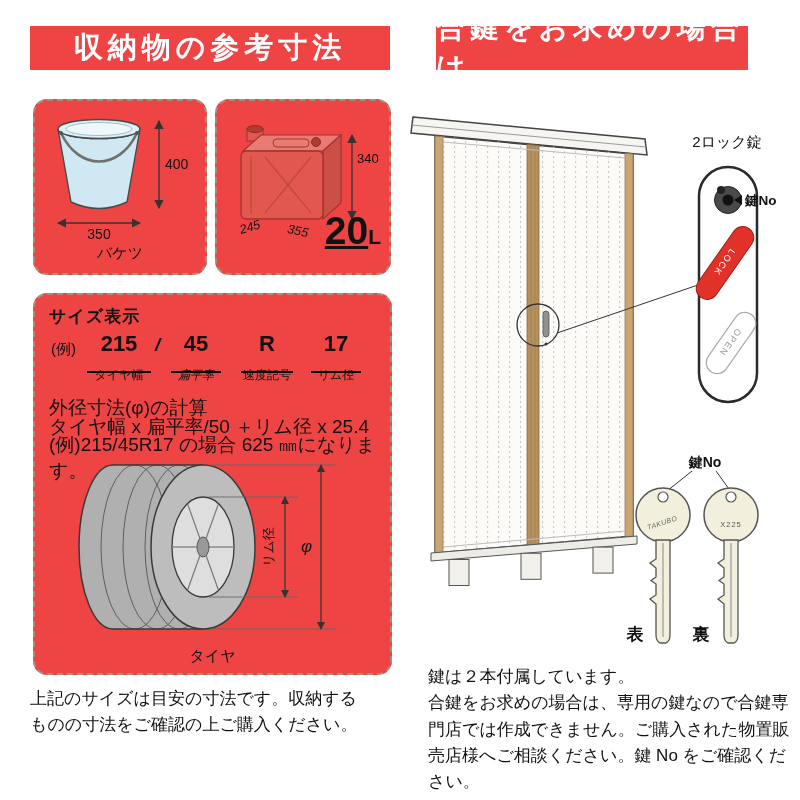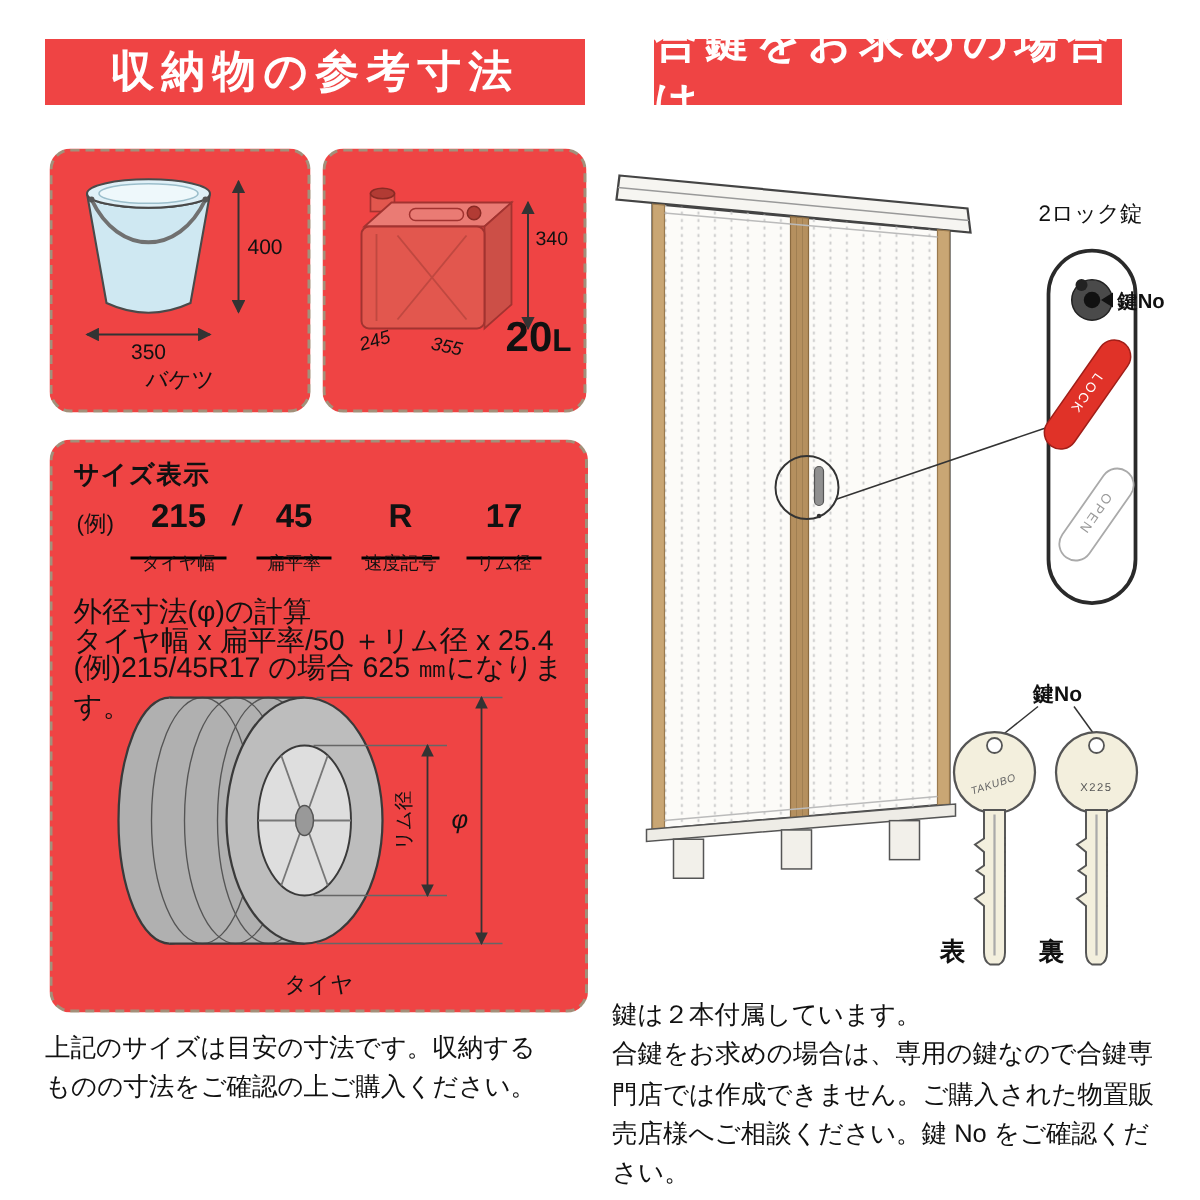--- a/index.html
+++ b/index.html
@@ -16,21 +16,21 @@
   .box{position:absolute;border:2px dashed #a2907a;border-radius:14px;background:#ef4444;}
   .lbl{position:absolute;left:0;right:0;text-align:center;font-size:15px;color:#111;}
   .exprefix{position:absolute;font-size:15px;}
   .exval{position:absolute;top:36px;font-size:22px;font-weight:bold;text-align:center;
          border-bottom:2.5px solid #000;padding-bottom:14px;}
   .exslash{position:absolute;top:39px;font-size:19px;font-weight:bold;font-style:italic;}
   .exlbl{position:absolute;top:72px;font-size:12px;text-align:center;}
   .calc{position:absolute;font-size:19px;}
   .note{position:absolute;font-size:17px;line-height:1.55;color:#111;}
   .cap20{position:absolute;font-weight:bold;color:#111;line-height:1;}
-  .cap20 .big{font-size:28px;}
+  .cap20 .big{font-size:39px;text-decoration:underline;}
   .cap20 .unit{font-size:21px;}
   svg{position:absolute;overflow:visible;}
   svg text{font-family:"Liberation Sans","DejaVu Sans",sans-serif;}
 </style>
 </head>
 <body>
 
 <div class="hdr" style="left:30px;top:26px;width:360px;">収納物の参考寸法</div>
 
 <div class="box" style="left:33px;top:99px;width:170px;height:172px;">
@@ -95,21 +95,21 @@
   <div style="position:absolute;left:14px;top:10px;font-size:17px;font-weight:bold;letter-spacing:1px;">サイズ表示</div>
 
   <div class="exprefix" style="left:16px;top:45px;">(例)</div>
   <div class="exval" style="left:52px;width:64px;">215</div>
   <div class="exslash" style="left:120px;">/</div>
   <div class="exval" style="left:136px;width:50px;">45</div>
   <div class="exval" style="left:206px;width:52px;">R</div>
   <div class="exval" style="left:276px;width:50px;">17</div>
 
   <div class="exlbl" style="left:50px;width:68px;">タイヤ幅</div>
-  <div class="exlbl" style="left:133px;width:56px;">扁平率</div>
+  <div class="exlbl" style="left:133px;width:56px;font-style:italic;">扁平率</div>
   <div class="exlbl" style="left:203px;width:58px;">速度記号</div>
   <div class="exlbl" style="left:273px;width:56px;">リム径</div>
 
   <div class="calc" style="left:14px;top:100px;">外径寸法(φ)の計算</div>
   <div class="calc" style="left:14px;top:119px;">タイヤ幅 x 扁平率/50 ＋リム径 x 25.4</div>
   <div class="calc" style="left:14px;top:137px;">(例)215/45R17 の場合 625 ㎜になります。</div>
 
   <svg style="left:18px;top:156px;" width="320" height="192" viewBox="0 0 320 192">
     <defs>
       <marker id="arrW" viewBox="0 0 8 8" refX="7" refY="4" markerWidth="7" markerHeight="7" orient="auto-start-reverse">
@@ -216,16 +216,16 @@
     <circle cx="326" cy="420" r="27" fill="#f3efdd" stroke="#555" stroke-width="1.5"></circle>
     <circle cx="326" cy="402" r="5" fill="#fff" stroke="#555" stroke-width="1.2"></circle>
     <text x="326" y="432" font-size="7.5" text-anchor="middle" fill="#555" letter-spacing="1">X225</text>
     <path d="M319,445 L319,464 L313,468 L319,473 L319,482 L314,485.5 L319,489 L319,500 L313,504 L319,509 L319,540 Q319,546 323,548 L329,548 Q333,546 333,540 L333,445 Z" fill="#f3efdd" stroke="#555" stroke-width="1.3"></path>
     <line x1="326" y1="448" x2="326" y2="542" stroke="#aaa" stroke-width="1.5"></line>
   </g>
   <text x="230" y="545" font-size="17" font-weight="bold" text-anchor="middle" fill="#111">表</text>
   <text x="296" y="545" font-size="17" font-weight="bold" text-anchor="middle" fill="#111">裏</text>
 </svg>
 
-<div class="note" style="left:408px;top:664px;width:372px;">
+<div class="note" style="left:428px;top:664px;width:372px;">
   <div>鍵は２本付属しています。</div>
   <div>合鍵をお求めの場合は、専用の鍵なので合鍵専門店では作成できません。ご購入された物置販売店様へご相談ください。鍵 No をご確認ください。</div>
 </div>
 
 </body></html>

